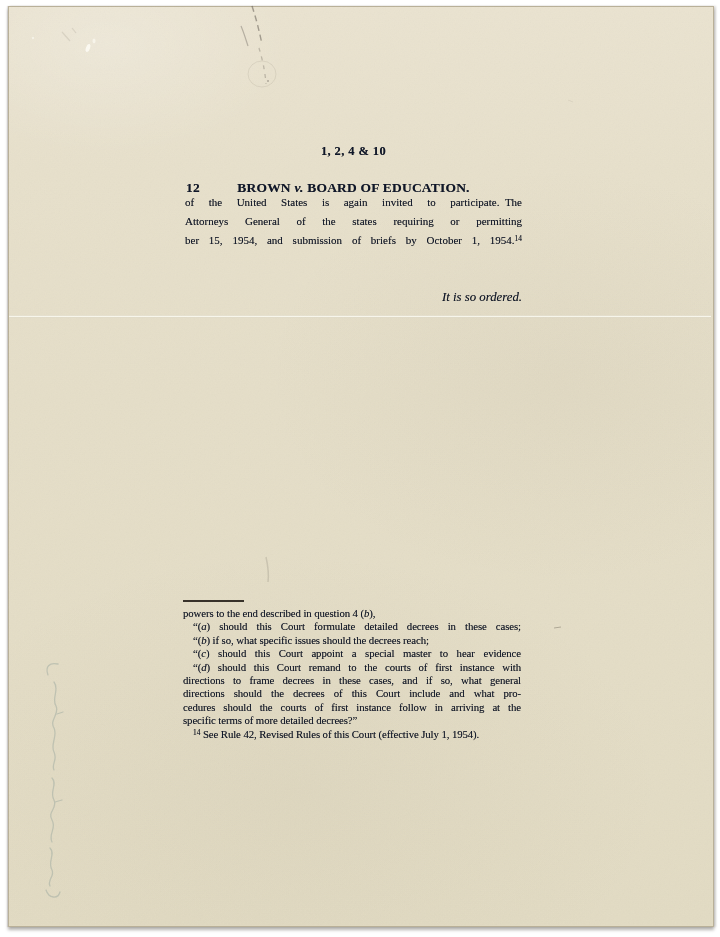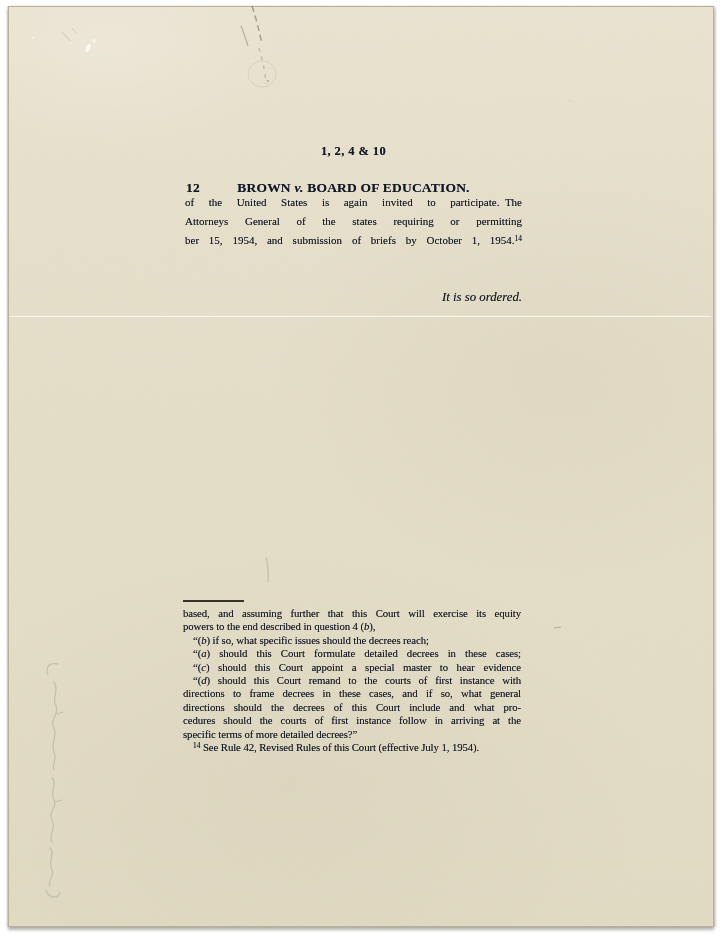--- a/index.html
+++ b/index.html
@@ -68,24 +68,23 @@
     <div class="ln j"><span>of the United States is again invited to participate. The</span></div>
     <div class="ln j"><span>Attorneys General of the states requiring or permitting</span></div>
     <div class="ln j"><span>ber 15, 1954, and submission of briefs by October 1, 1954.</span><span class="sup">14</span></div>
   </div>
 
 <div class="txt ordered">It is so ordered.</div>
 
 <div class="fnrule"></div>
 
 <div class="txt footnote">
-    <div class="ln j"><span>based, and assuming further that this Court will exercise its equity</span></div>
     <div class="ln l"><span>powers to the end described in question 4 (</span><span class="it">b</span><span>),</span></div>
+    <div class="ln j ind"><span>“(</span><span class="it">a</span><span>) should this Court formulate detailed decrees in these cases;</span></div>
     <div class="ln l ind"><span>“(</span><span class="it">b</span><span>) if so, what specific issues should the decrees reach;</span></div>
-    <div class="ln j ind"><span>“(</span><span class="it">a</span><span>) should this Court formulate detailed decrees in these cases;</span></div>
     <div class="ln j ind"><span>“(</span><span class="it">c</span><span>) should this Court appoint a special master to hear evidence</span></div>
     <div class="ln j ind"><span>“(</span><span class="it">d</span><span>) should this Court remand to the courts of first instance with</span></div>
     <div class="ln j"><span>directions to frame decrees in these cases, and if so, what general</span></div>
     <div class="ln j"><span>directions should the decrees of this Court include and what pro-</span></div>
     <div class="ln j"><span>cedures should the courts of first instance follow in arriving at the</span></div>
     <div class="ln l"><span>specific terms of more detailed decrees?”</span></div>
     <div class="ln l ind"><span class="sup">14</span><span> See Rule 42, Revised Rules of this Court (effective July 1, 1954).</span></div>
   </div>
 
 <svg class="marks" viewBox="0 0 720 937" xmlns="http://www.w3.org/2000/svg">

